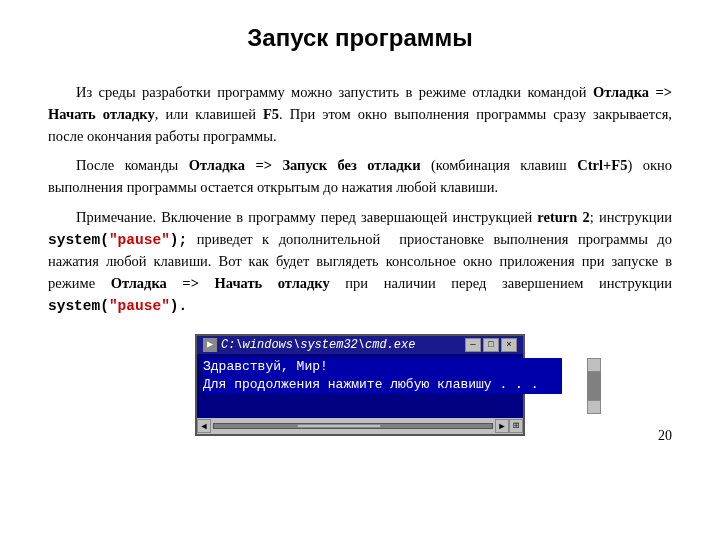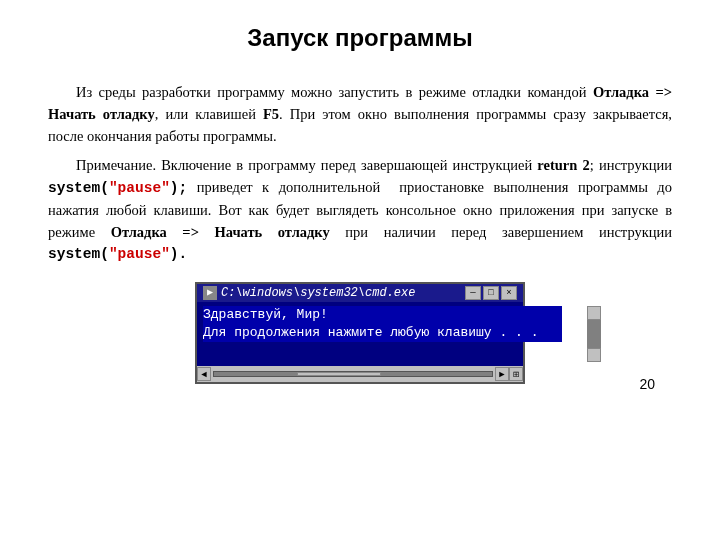--- a/index.html
+++ b/index.html
@@ -206,39 +206,43 @@
       border: 1px solid #888;
       font-size: 8px;
       display: flex;
       align-items: center;
       justify-content: center;
     }
 
     .page-number {
       position: absolute;
       bottom: 16px;
-      right: 65px;
+      right: 48px;
       font-size: 14px;
-      font-family: Liberation Sans, sans-serif;
+      font-family: Liberation Serif, serif;
     }
   </style>
 </head>
 <body>
 
 <div class="page">
   <h1>Запуск программы</h1>
 
   <div class="body-text">
 
     <p>
       Из среды разработки программу можно запустить в режиме отладки командой
       <b>Отладка =&gt; Начать отладку</b>, или клавишей <b>F5</b>. При этом окно выполнения
       программы сразу закрывается, после окончания работы программы.
     </p>
 
+    <p>
+      После команды <b>Отладка =&gt; Запуск без отладки</b> (комбинация клавиш <b>Ctrl+F5</b>)
+      окно выполнения программы остается открытым до нажатия любой клавиши.
+    </p>
 
     <p>
       Примечание. Включение в программу перед завершающей инструкцией <b>return 2</b>;
       инструкции <b><code>system(<span class="red">"pause"</span>);</code></b> приведет к дополнительной&nbsp; приостановке
       выполнения программы до нажатия любой клавиши. Вот как будет выглядеть
       консольное окно приложения при запуске в режиме <b>Отладка =&gt; Начать
       отладку</b> при наличии перед завершением инструкции <b><code>system(<span class="red">"pause"</span>).</code></b>
     </p>
   </div>
 

